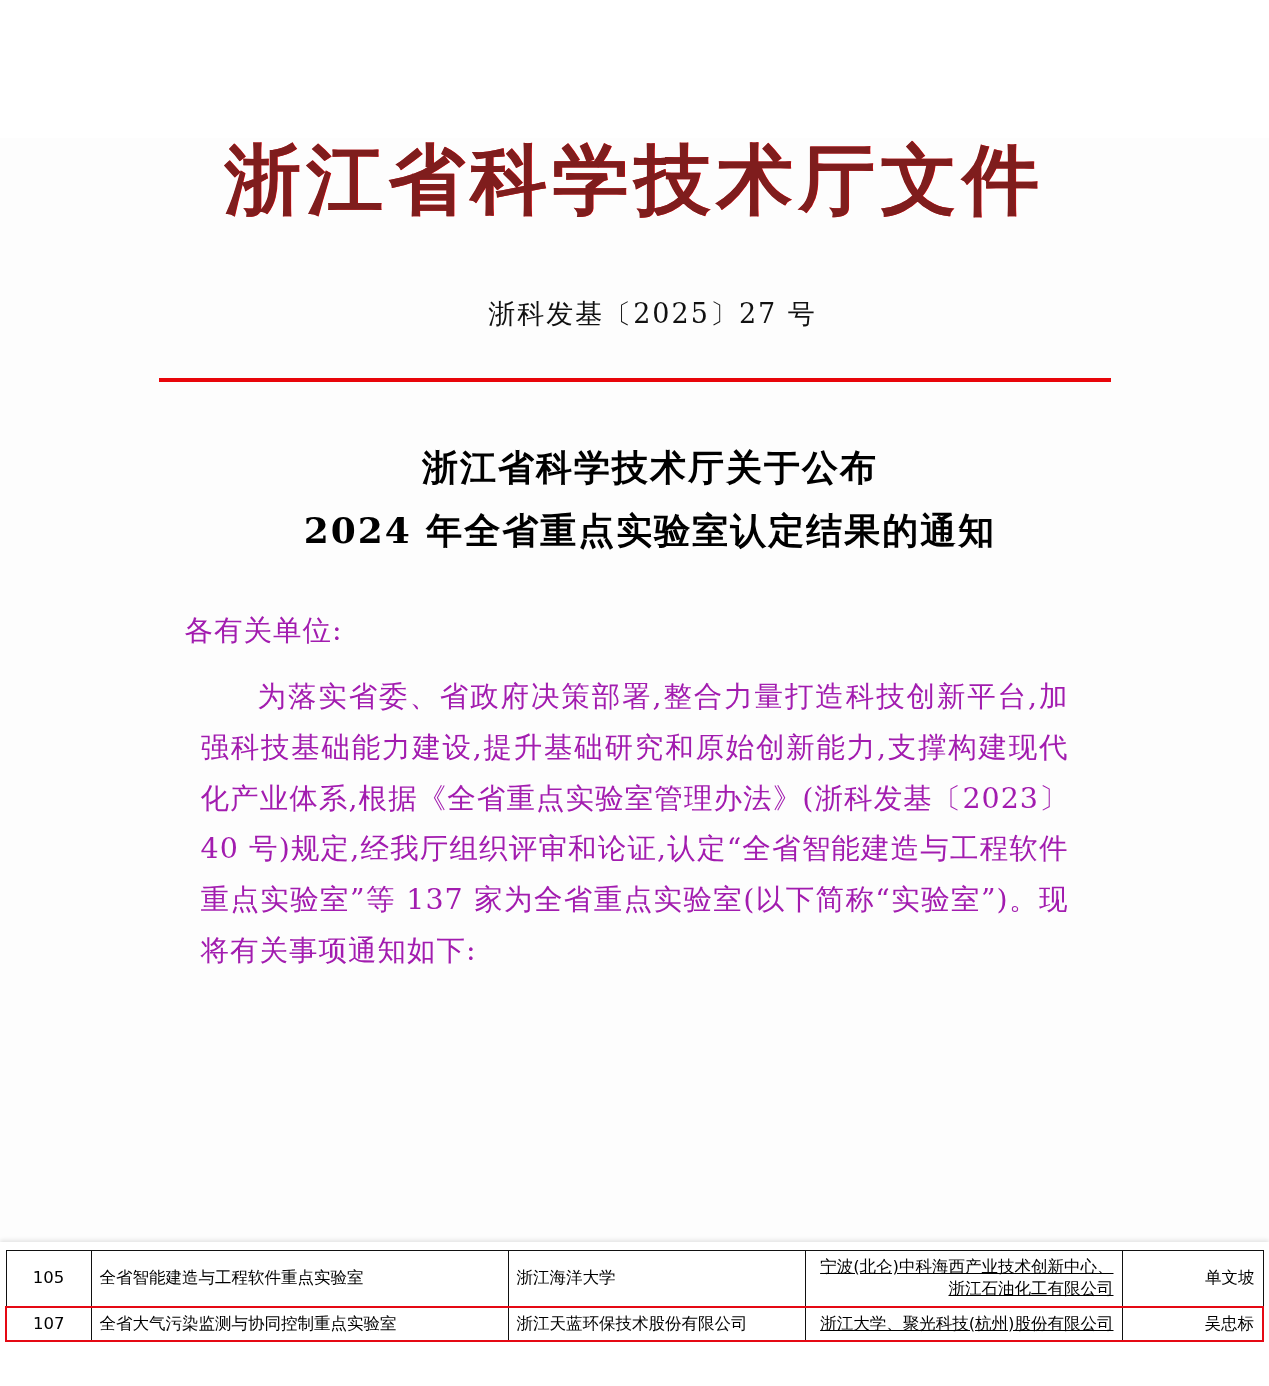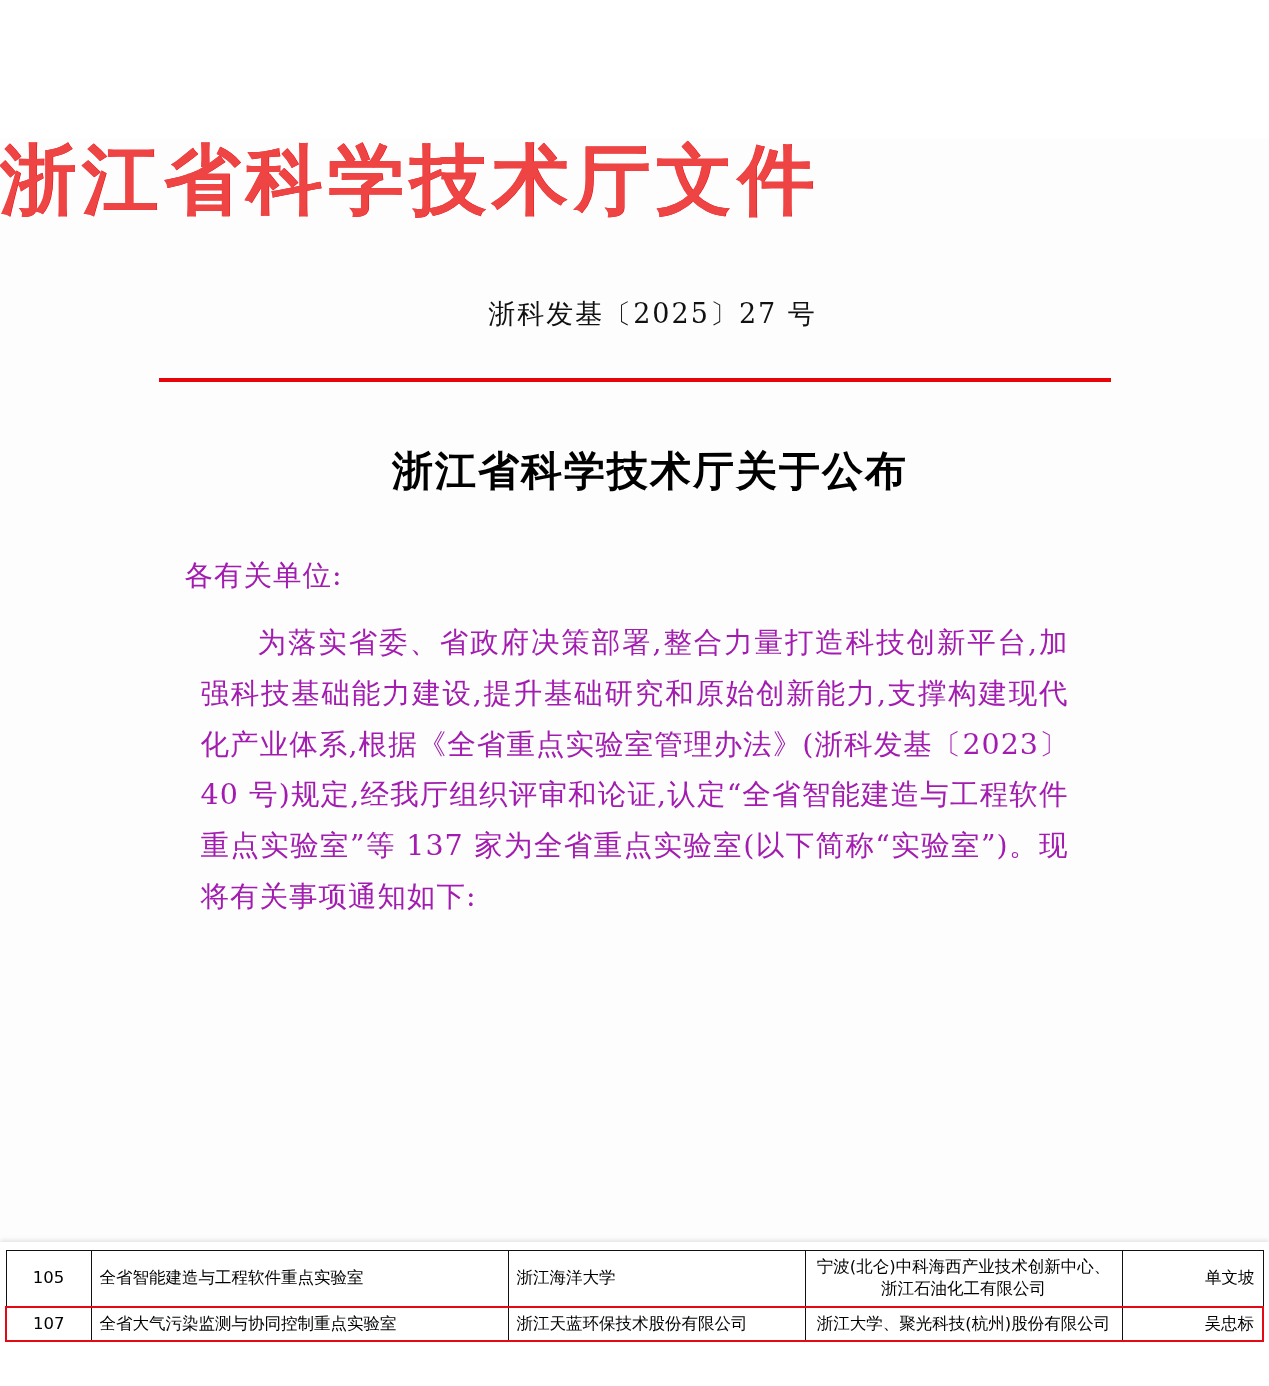--- a/index.html
+++ b/index.html
@@ -18,21 +18,22 @@
 
   .page {
     position: relative;
     width: 1269px;
     height: 1386px;
     background: #fdfdfd;
   }
 
   
   .doc-title {
-    color: #ef4444;
+    text-align: center;
+    color: #7f1d1d;
     font-family: "DejaVu Serif", "Liberation Serif", serif;
     font-weight: bold;
     font-size: 76px;
     letter-spacing: 6px;
     margin-top: 138px;
     line-height: 1.1;
     text-shadow: 0.5px 0 0 #e8050a;
   }
 
   .doc-number {
@@ -48,21 +49,21 @@
     width: 952px;
     height: 4px;
     background: #e8050a;
     margin: 46px auto 0 auto;
   }
 
   
   .subject {
     text-align: center;
     font-weight: bold;
-    font-size: 41px;
+    font-size: 36px;
     line-height: 1.75;
     margin-top: 54px;
     letter-spacing: 2px;
     color: #000;
     padding-left: 31px;
   }
 
   
   .body-wrap {
     margin: 44px auto 0 auto;
@@ -102,21 +103,21 @@
     border: 1.5px solid #111;
     font-size: 16.5px;
     line-height: 1.35;
     padding: 5px 8px;
     vertical-align: middle;
     color: #000;
   }
   td.c-num   { width: 68px;  text-align: center; font-size: 17px; }
   td.c-lab   { width: 400px; text-align: left; padding-left: 12px; }
   td.c-unit  { width: 280px; text-align: left; padding-left: 12px; }
-  td.c-co    { width: 300px; text-align: center; padding-left: 12px; }
+  td.c-co    { width: 300px; text-align: right; padding-left: 12px; text-decoration: underline; }
   td.c-per   { width: 124px; text-align: right; }
 
   tr.highlight td {
     border-top: 2.5px solid #e50914;
     border-bottom: 2.5px solid #e50914;
   }
   tr.highlight td:first-child { border-left: 2.5px solid #e50914; }
   tr.highlight td:last-child  { border-right: 2.5px solid #e50914; }
 
   .top-divider {
@@ -131,20 +132,21 @@
 <div class="page">
 
   <div class="doc-title">浙江省科学技术厅文件</div>
 
   <div class="doc-number">浙科发基〔2025〕27 号</div>
 
   <div class="red-rule"></div>
 
   <div class="subject">
     <div>浙江省科学技术厅关于公布</div>
+    <div>2024 年全省重点实验室认定结果的通知</div>
   </div>
 
   <div class="body-wrap">
     <p class="salutation">各有关单位:</p>
     <p class="para">为落实省委、省政府决策部署,整合力量打造科技创新平台,加强科技基础能力建设,提升基础研究和原始创新能力,支撑构建现代化产业体系,根据《全省重点实验室管理办法》(浙科发基〔2023〕40 号)规定,经我厅组织评审和论证,认定“全省智能建造与工程软件重点实验室”等 137 家为全省重点实验室(以下简称“实验室”)。现将有关事项通知如下:</p>
   </div>
 
   <div class="top-divider"></div>
 
   <div class="table-region">

